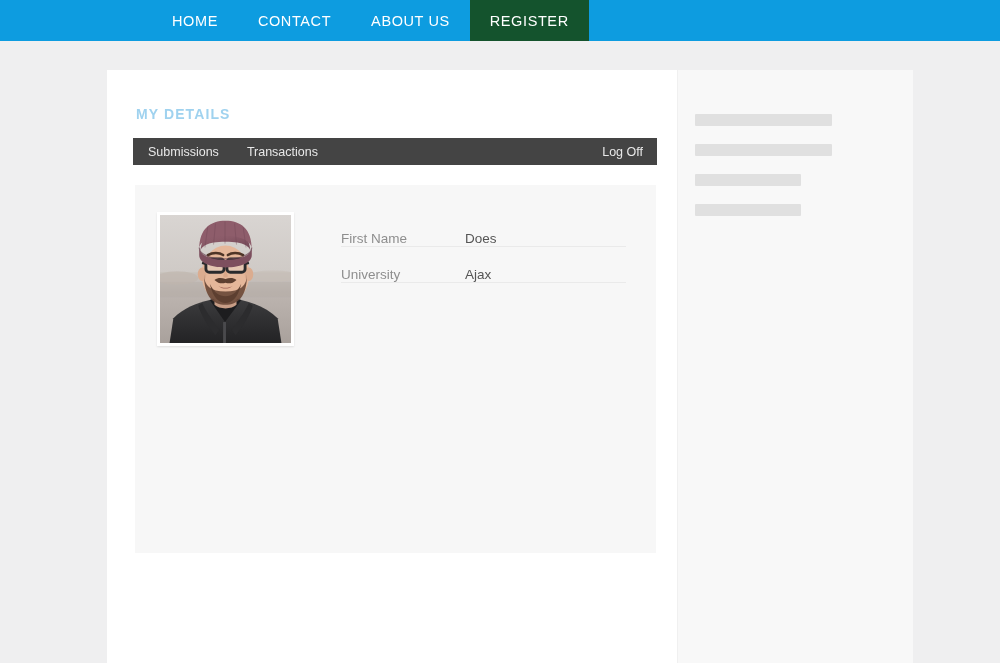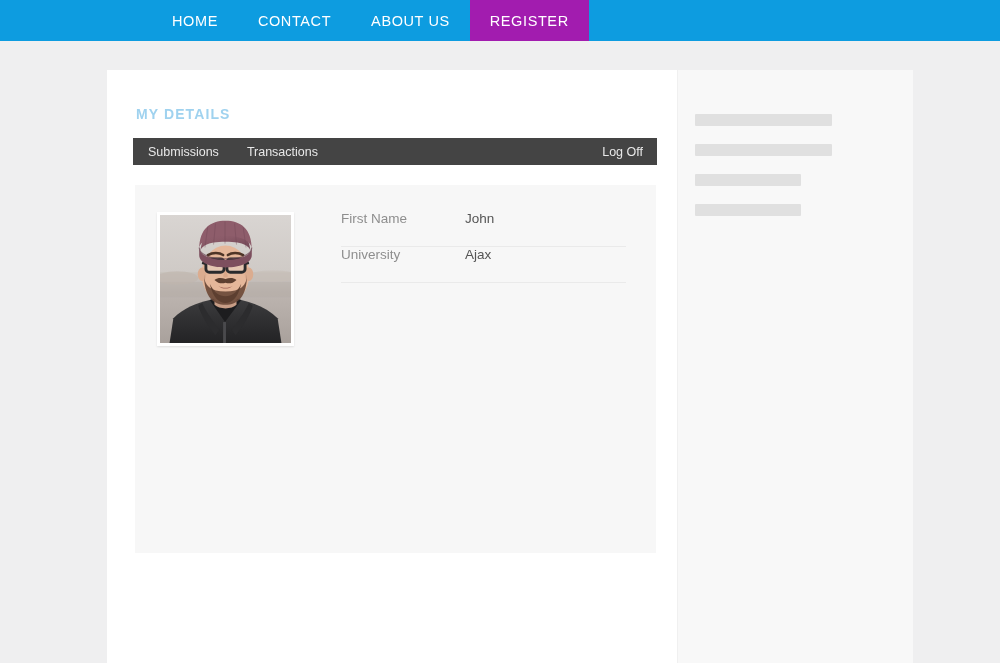--- a/index.html
+++ b/index.html
@@ -27,21 +27,21 @@
     display: flex;
     align-items: center;
     padding: 0 20px;
     color: #ffffff;
     font-size: 14.5px;
     letter-spacing: 0.6px;
     white-space: nowrap;
     cursor: pointer;
     height: 41px;
   }
-  .nav-item.active { background: #a21caf; }
+  .nav-item.active { background: #14532d; }
 
   
   .page {
     position: absolute;
     top: 70px;
     left: 107px;
     width: 806px;
     height: 593px;
     background: #ffffff;
     display: flex;
@@ -120,21 +120,21 @@
 
   
   .details {
     position: absolute;
     left: 206px;
     top: 26px;
     width: 285px;
   }
   .detail-row {
     display: flex;
-    align-items: flex-start;
+    align-items: flex-end;
     height: 36px;
     border-bottom: 1px solid #eaeaea;
   }
   .detail-label {
     width: 124px;
     flex: none;
     color: #8e8e8e;
     font-size: 13.5px;
   }
   .detail-value {
@@ -263,21 +263,21 @@
               <line x1="78" y1="9" x2="80" y2="31"></line>
               <line x1="87" y1="13" x2="90" y2="34"></line>
             </g>
           </g>
         </svg>
       </div>
 
       <div class="details">
         <div class="detail-row">
           <div class="detail-label">First Name</div>
-          <div class="detail-value">John</div>
+          <div class="detail-value">Does</div>
         </div>
         <div class="detail-row">
           <div class="detail-label">University</div>
           <div class="detail-value">Ajax</div>
         </div>
       </div>
 
     </div>
   </div>
 

